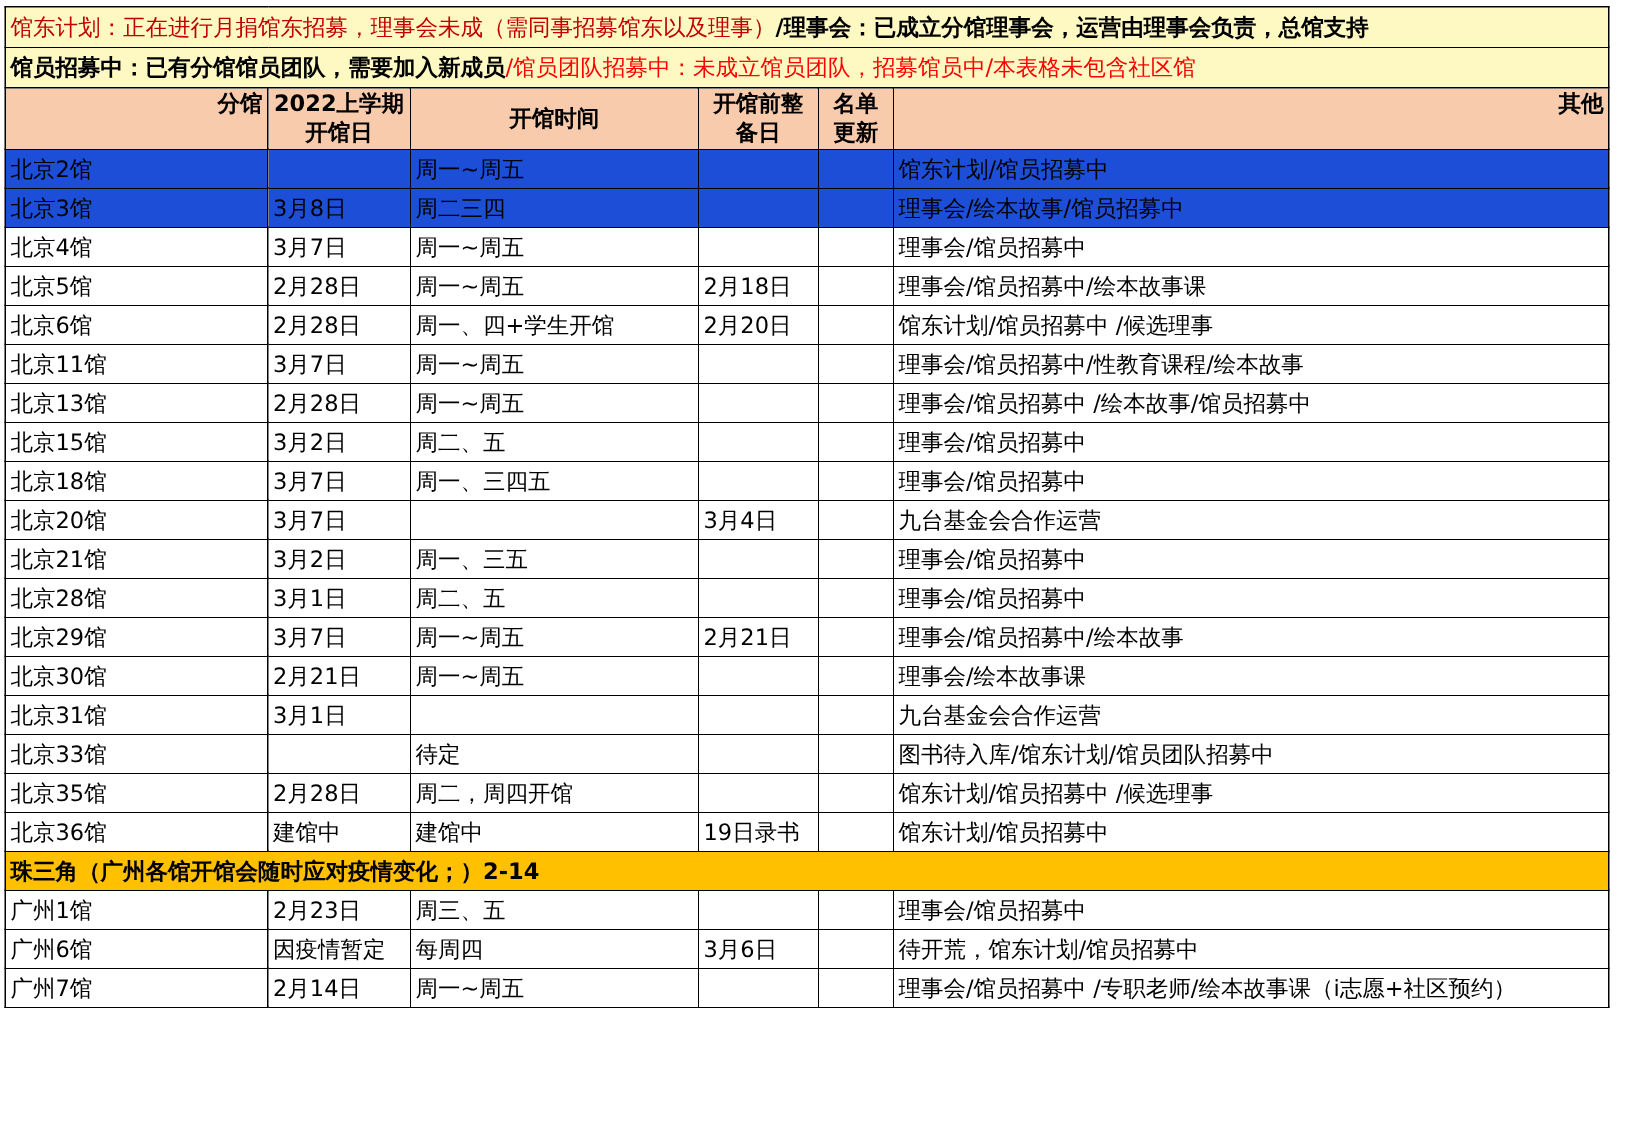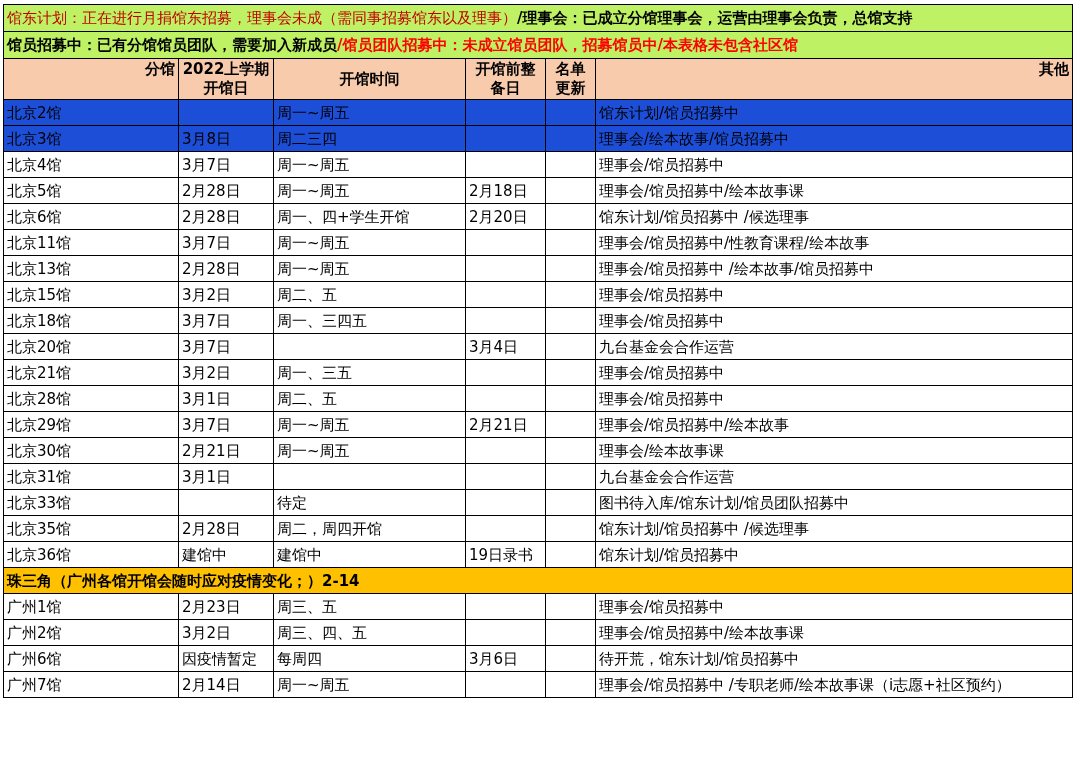--- a/index.html
+++ b/index.html
@@ -22,27 +22,27 @@
     border:1px solid #000;
     padding:1px 3px;
     vertical-align:middle;
     overflow:hidden;
     line-height:1.2;
     position:relative;
     white-space:normal;
   }
   
   tr.note-row td{
-    background:#bef264;
+    background:#fef9c3;
     height:24px;
     white-space:nowrap;
   }
   .seg-darkred{color:#C00000;font-weight:normal;}
   .seg-boldblack{color:#000;font-weight:bold;}
-  .seg-boldred{color:#FF0000;font-weight:bold;text-align:right;}
+  .seg-boldred{color:#FF0000;font-weight:normal;text-align:right;}
   
   tr.header-row th{
     background:#F8CBAD;
     font-weight:bold;
     height:38px;
     text-align:center;
     line-height:1.25;
   }
   tr.header-row th.al{text-align:right;vertical-align:top;}
   
@@ -246,28 +246,20 @@
         </tr>
         <tr class="data-row">
           <td>广州1馆</td>
           <td>2月23日</td>
           <td>周三、五</td>
           <td></td>
           <td></td>
           <td>理事会/馆员招募中</td>
         </tr>
         <tr class="data-row">
-          <td>广州2馆</td>
-          <td>3月2日</td>
-          <td>周三、四、五</td>
-          <td></td>
-          <td></td>
-          <td>理事会/馆员招募中/绘本故事课</td>
-        </tr>
-        <tr class="data-row">
           <td>广州6馆</td>
           <td>因疫情暂定</td>
           <td>每周四</td>
           <td>3月6日</td>
           <td></td>
           <td>待开荒，馆东计划/馆员招募中</td>
         </tr>
         <tr class="data-row">
           <td>广州7馆</td>
           <td>2月14日</td>

